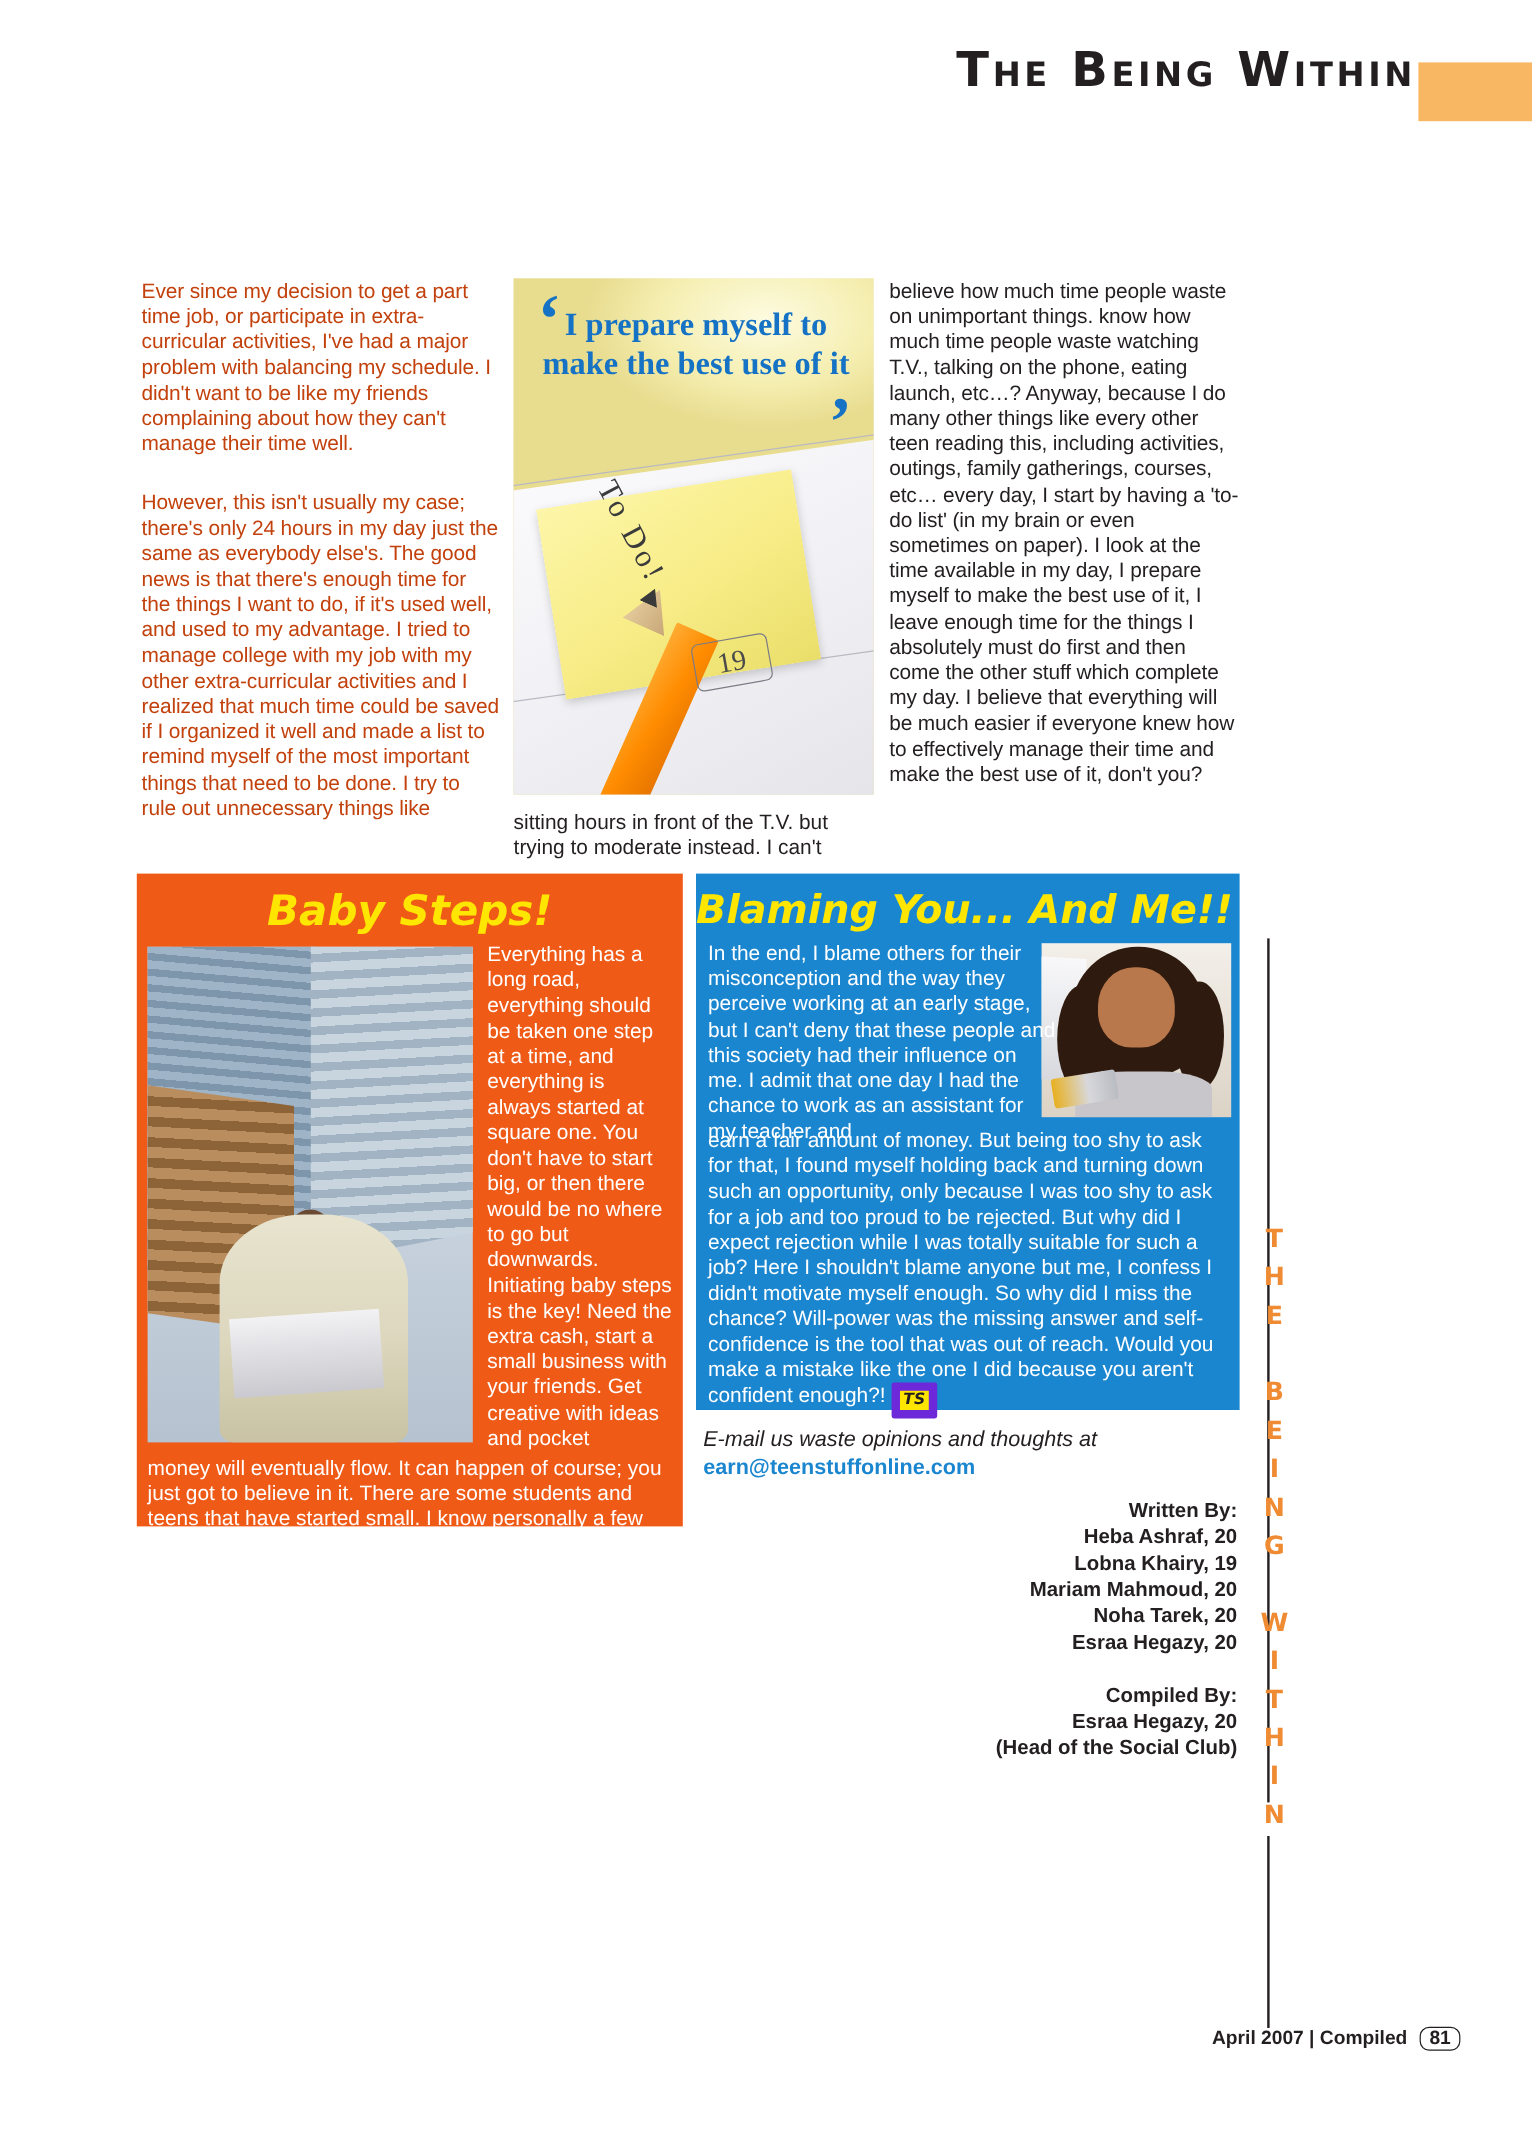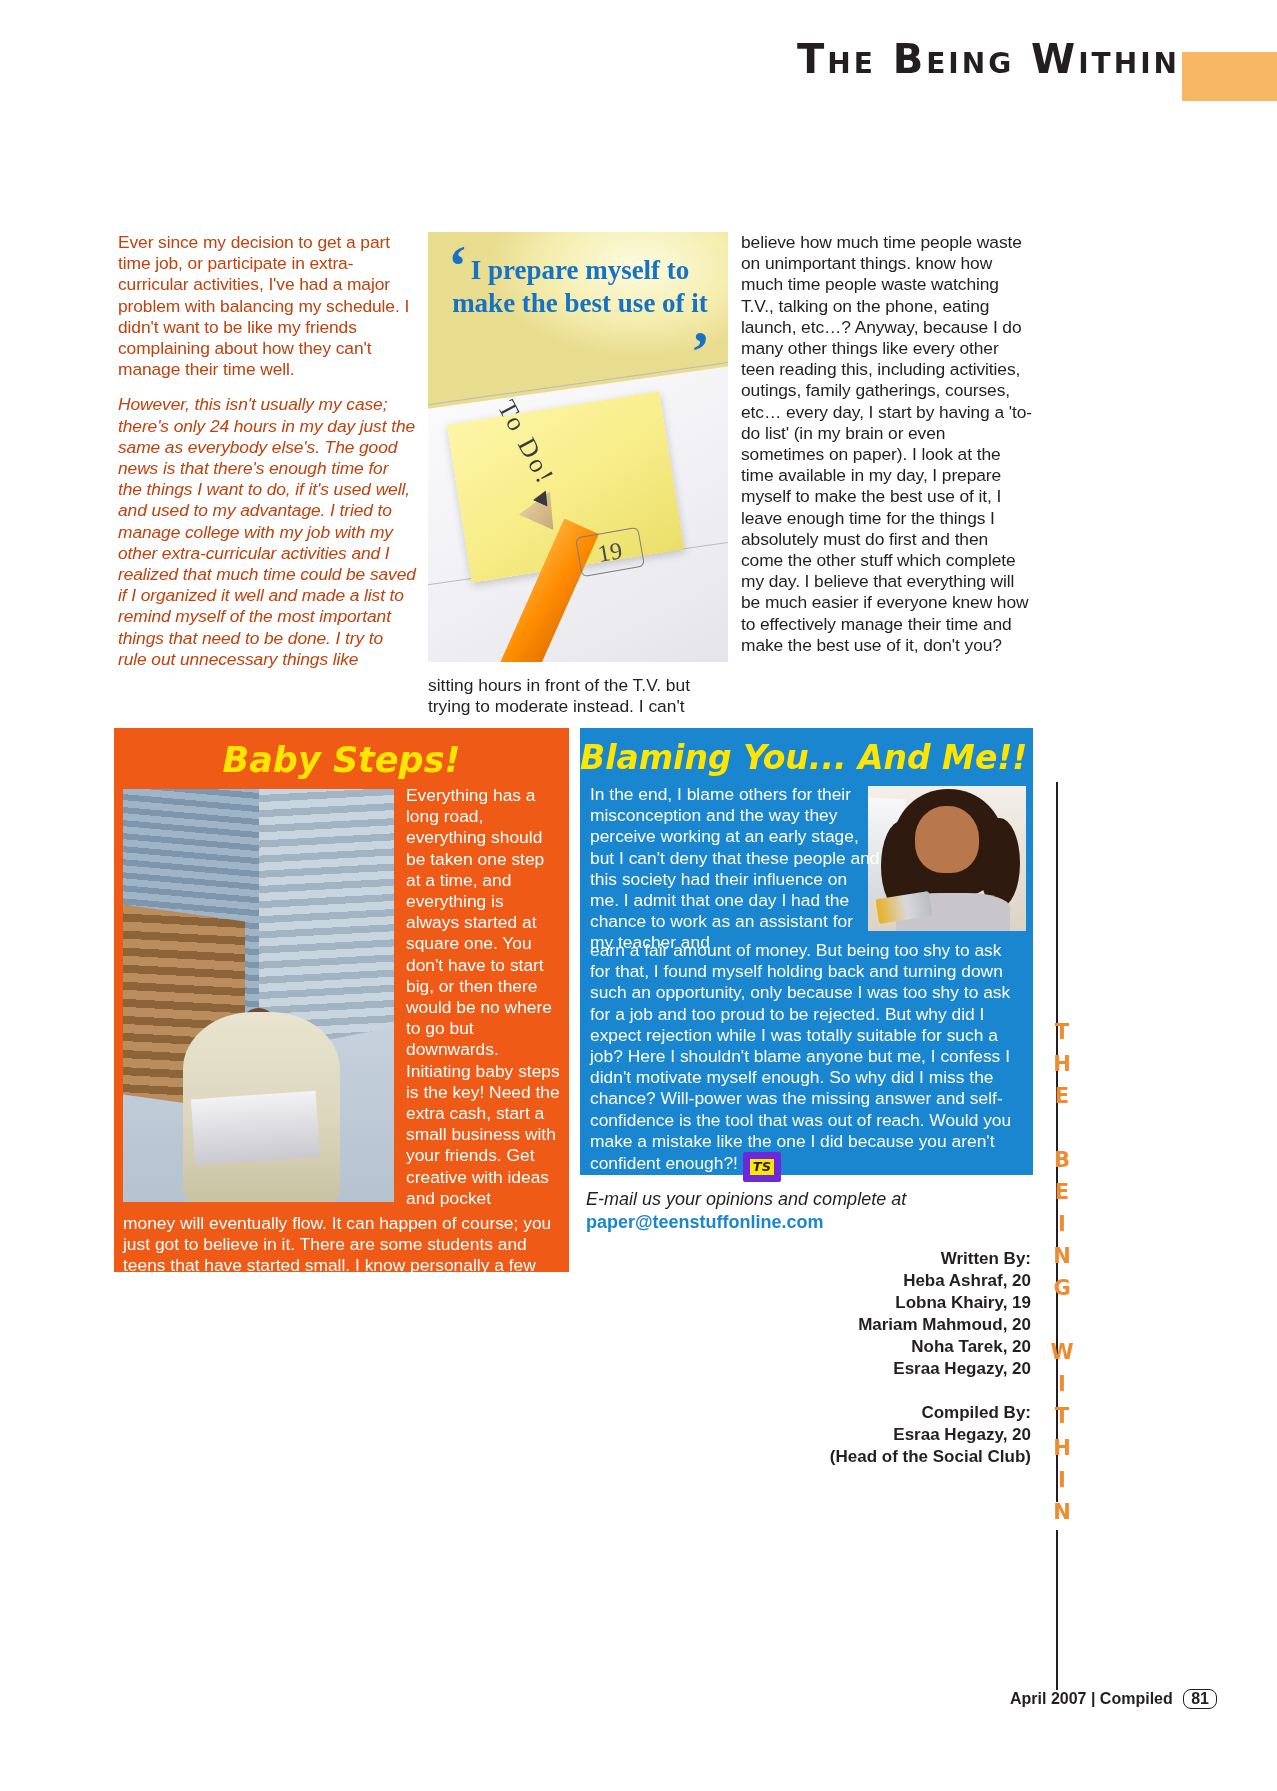--- a/index.html
+++ b/index.html
@@ -35,21 +35,21 @@
     font-weight: 700; font-style: italic;
     font-size: 38px; color: #ef6c1a; letter-spacing: -0.5px;
   }
 
   
   .col-left {
     position: absolute; left: 118px; top: 232px; width: 298px;
     font-size: 17.4px; line-height: 21.2px; color: #c2410c;
     letter-spacing: -0.1px;
   }
-  .col-left p + p { margin-top: 14px; font-style: italic; }
+  .col-left p + p { margin-top: 28px; }
 
   .col-right {
     position: absolute; left: 741px; top: 232px; width: 292px;
     font-size: 17.4px; line-height: 21.2px; color: #231f20;
     letter-spacing: -0.1px;
   }
 
   
   .quote-photo {
     position: absolute; left: 428px; top: 232px; width: 300px; height: 430px;
@@ -360,22 +360,22 @@
       <div class="bl-hair3"></div>
       <div class="bl-face"></div>
       <div class="bl-body"></div>
       <div class="bl-card"></div>
     </div>
     <div class="panel-blue-text">In the end, I blame others for their misconception and the way they perceive working at an early stage, but I can't deny that these people and this society had their influence on me. I admit that one day I had the chance to work as an assistant for my teacher and</div>
     <div class="panel-blue-text2"><span>earn a fair amount of money. But being too shy to ask for that, I found myself holding back and turning down such an opportunity, only because I was too shy to ask for a job and too proud to be rejected. But why did I expect rejection while I was totally suitable for such a job? Here I shouldn't blame anyone but me, I confess I didn't motivate myself enough. So why did I miss the chance? Will-power was the missing answer and self-confidence is the tool that was out of reach. Would you make a mistake like the one I did because you aren't confident enough?!</span> <span class="ts-badge">TS</span></div>
   </div>
 
   <div class="email-block">
-    <div class="line1">E-mail us your opinions and complete at</div>
-    <div class="line2">paper@teenstuffonline.com</div>
+    <div class="line1">E-mail us waste opinions and thoughts at</div>
+    <div class="line2">earn@teenstuffonline.com</div>
   </div>
 
   <div class="credits">
     <div>Written By:</div>
     <div>Heba Ashraf, 20</div>
     <div>Lobna Khairy, 19</div>
     <div>Mariam Mahmoud, 20</div>
     <div>Noha Tarek, 20</div>
     <div>Esraa Hegazy, 20</div>
     <div class="gap"></div>

